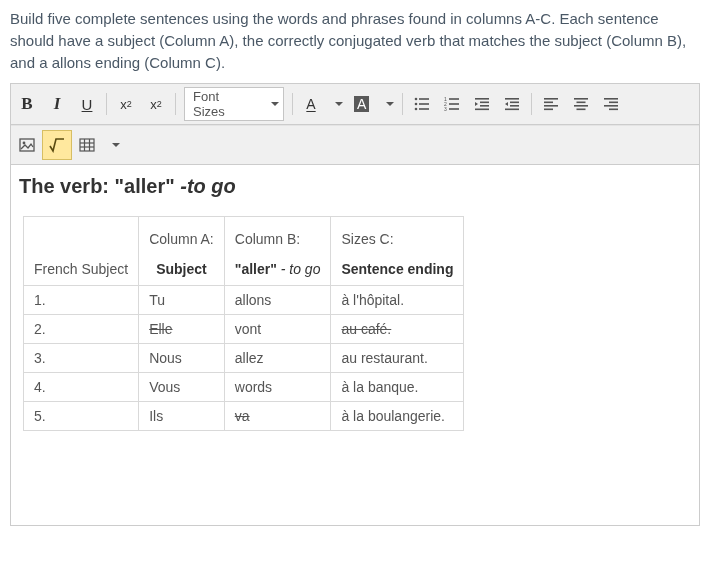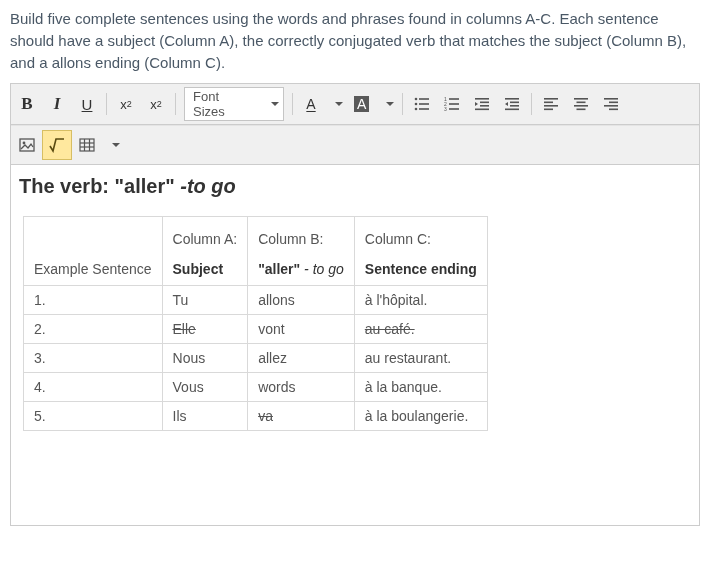--- a/index.html
+++ b/index.html
@@ -51,21 +51,21 @@
     border: 1px solid #d9d9d9;
     padding: 6px 10px;
     font-size: 14px;
     color: #555;
     vertical-align: top;
     text-align: left;
     font-weight: normal;
   }
   table.exercise .hdr { padding-top: 14px; padding-bottom: 8px; }
   table.exercise .hdr .line1 { margin-bottom: 14px; }
-  table.exercise .hdr .line2 { font-weight: 700; color: #333; }
+  table.exercise .hdr .line2 { font-weight: 700; color: #333; text-align: center; }
   table.exercise .hdr .ital { font-style: italic; font-weight: normal; }
   table.exercise .corner { vertical-align: bottom; padding-bottom: 8px; padding-top: 40px; }
   .strike { text-decoration: line-through; }
   .Aunderline { text-decoration: underline; text-underline-offset: 2px; }
 </style>
 </head>
 <body>
 
 <div class="instructions">Build five complete sentences using the words and phrases found in columns A-C. Each sentence should have a subject (Column A), the correctly conjugated verb that matches the subject (Column B), and a allons ending (Column C).</div>
 
@@ -210,31 +210,31 @@
   </div>
 
   <div class="content">
     <div class="heading">
       <span class="bold">The verb: "aller" </span><span class="ital">-to go</span>
     </div>
 
     <table class="exercise">
       <tbody>
           <tr>
-        <th class="corner">Example Sentence</th>
+        <th class="corner">French Subject</th>
         <th class="hdr">
           <div class="line1">Column A:</div>
           <div class="line2">Subject</div>
         </th>
         <th class="hdr">
           <div class="line1">Column B:</div>
           <div class="line2"><span>"aller"</span><span class="ital"> - to go</span></div>
         </th>
         <th class="hdr">
-          <div class="line1">Column C:</div>
+          <div class="line1">Sizes C:</div>
           <div class="line2">Sentence ending</div>
         </th>
       </tr>
       </tbody>
         <tbody id="rows-body">
           <tr>
             <td><span>1.</span></td>
             <td><span>Tu</span></td>
             <td><span>allons</span></td>
             <td><span>à l'hôpital.</span></td>

